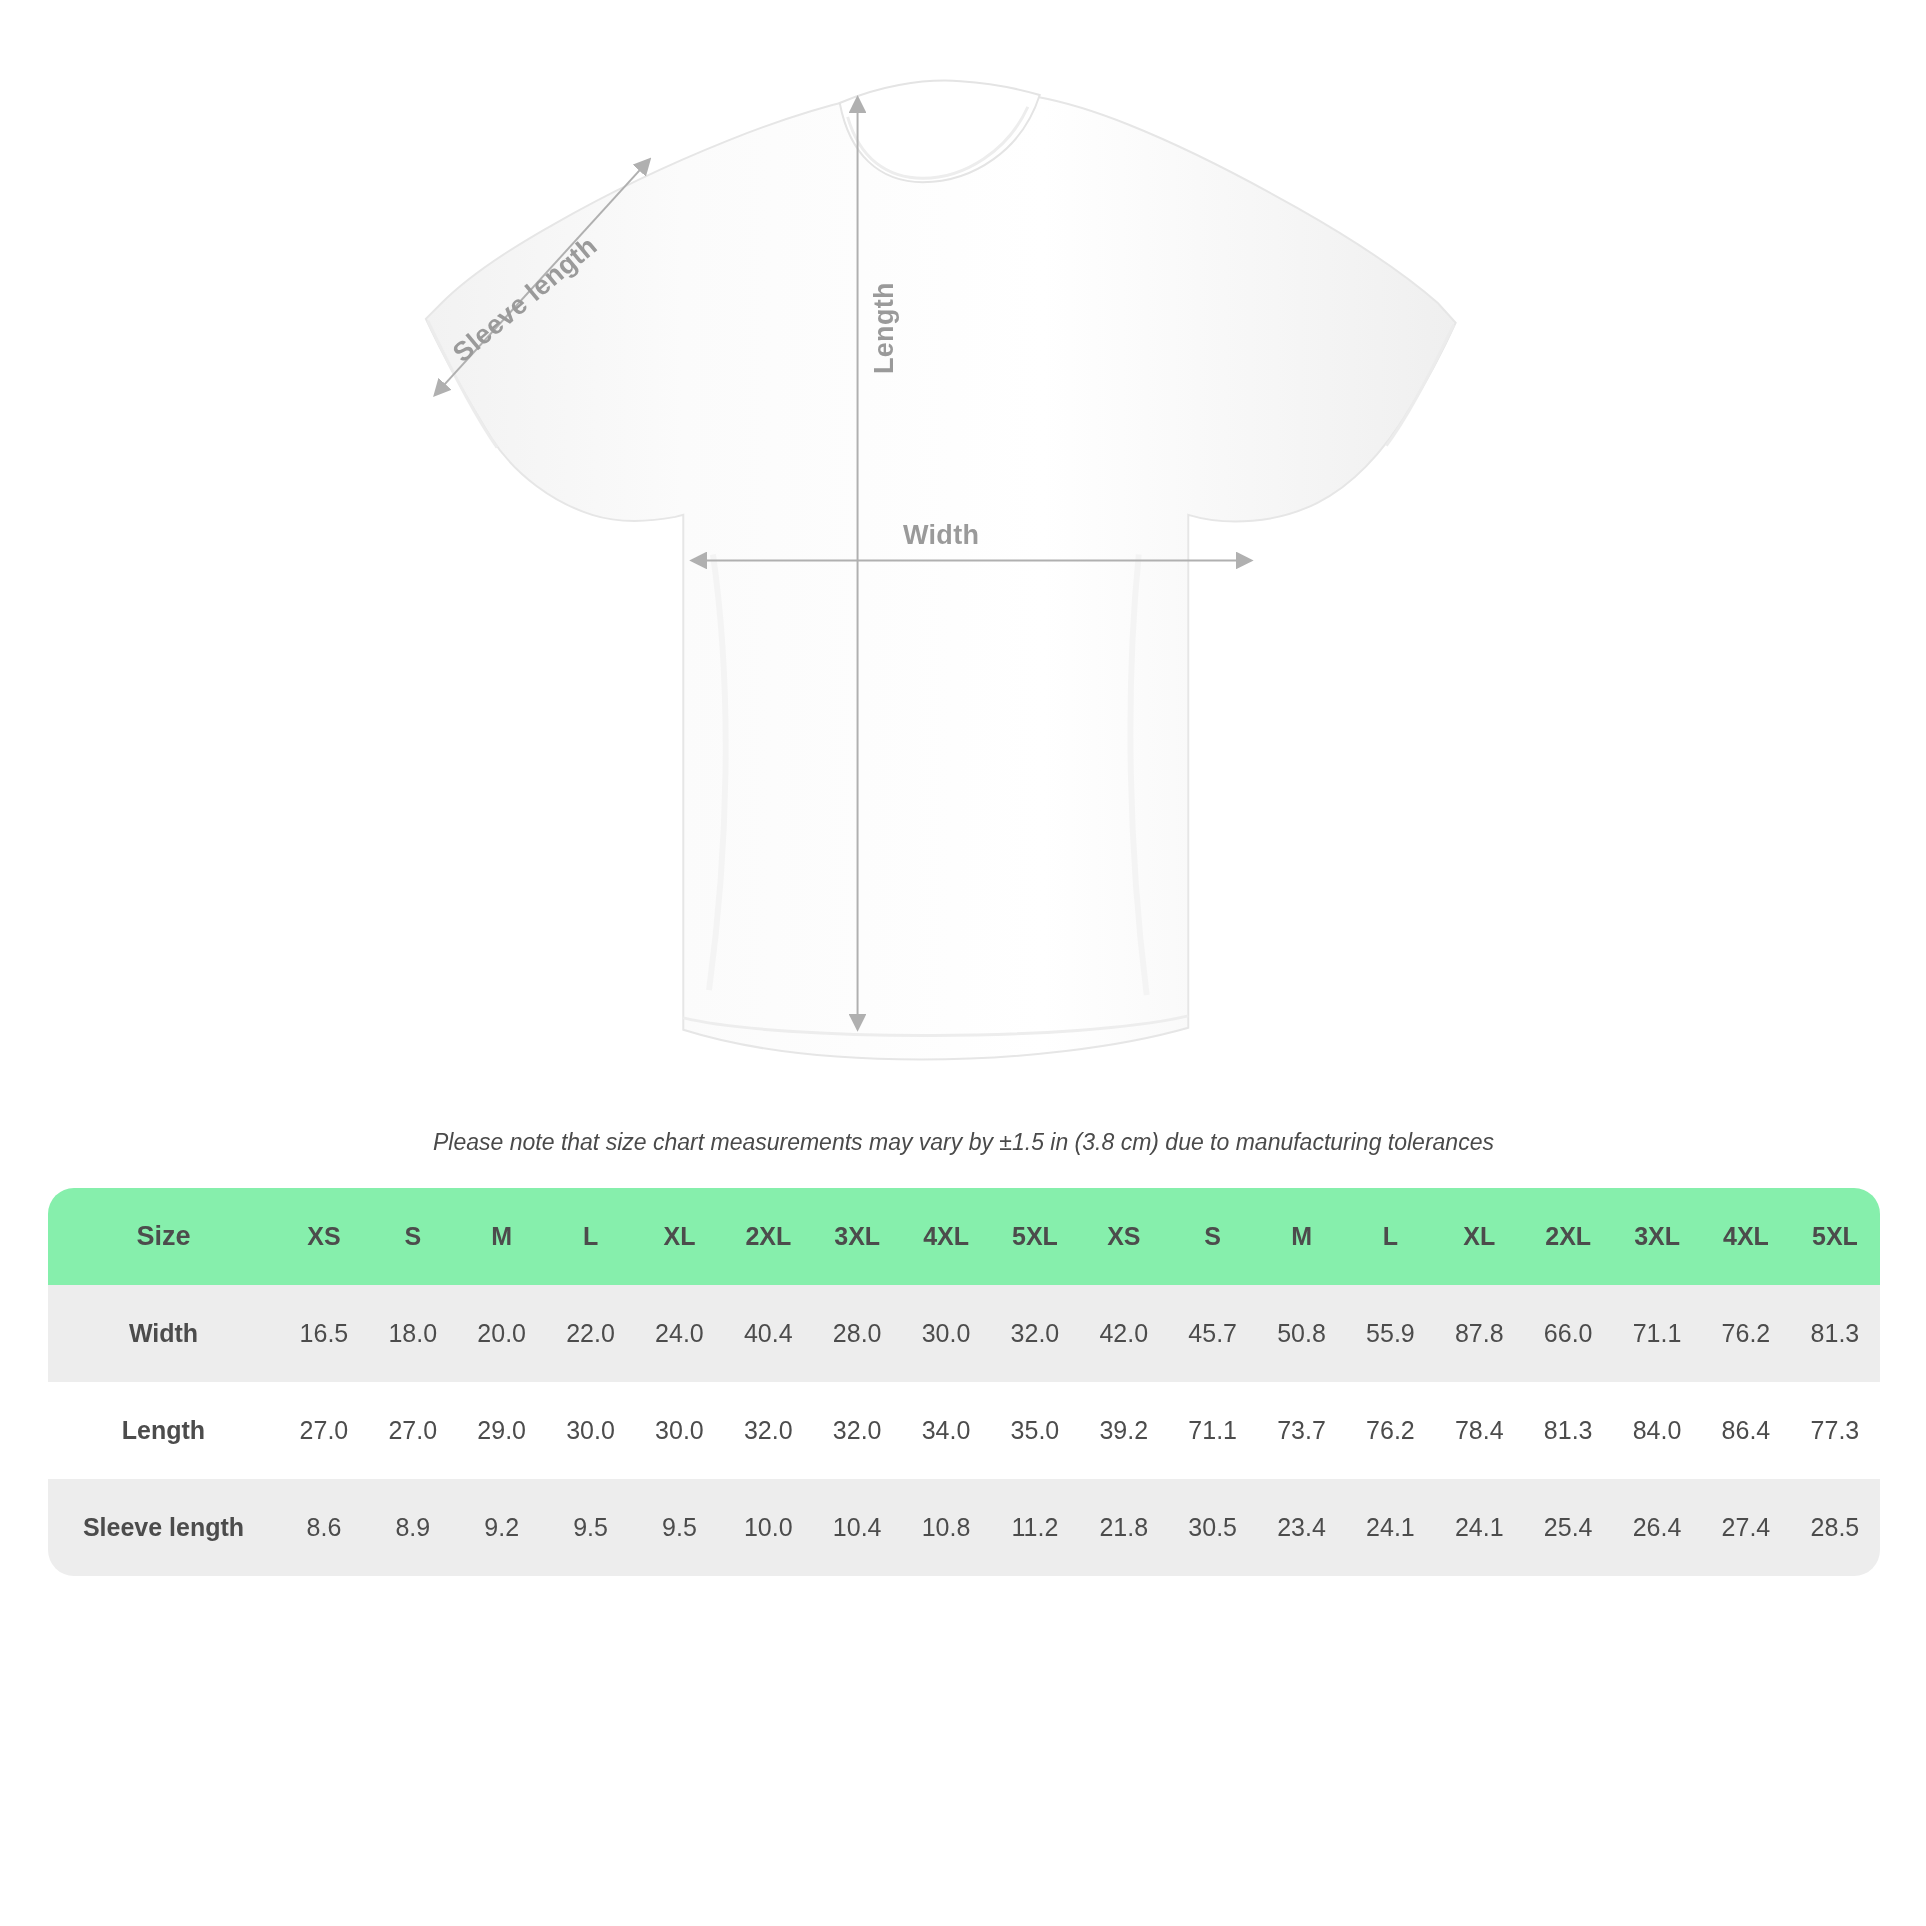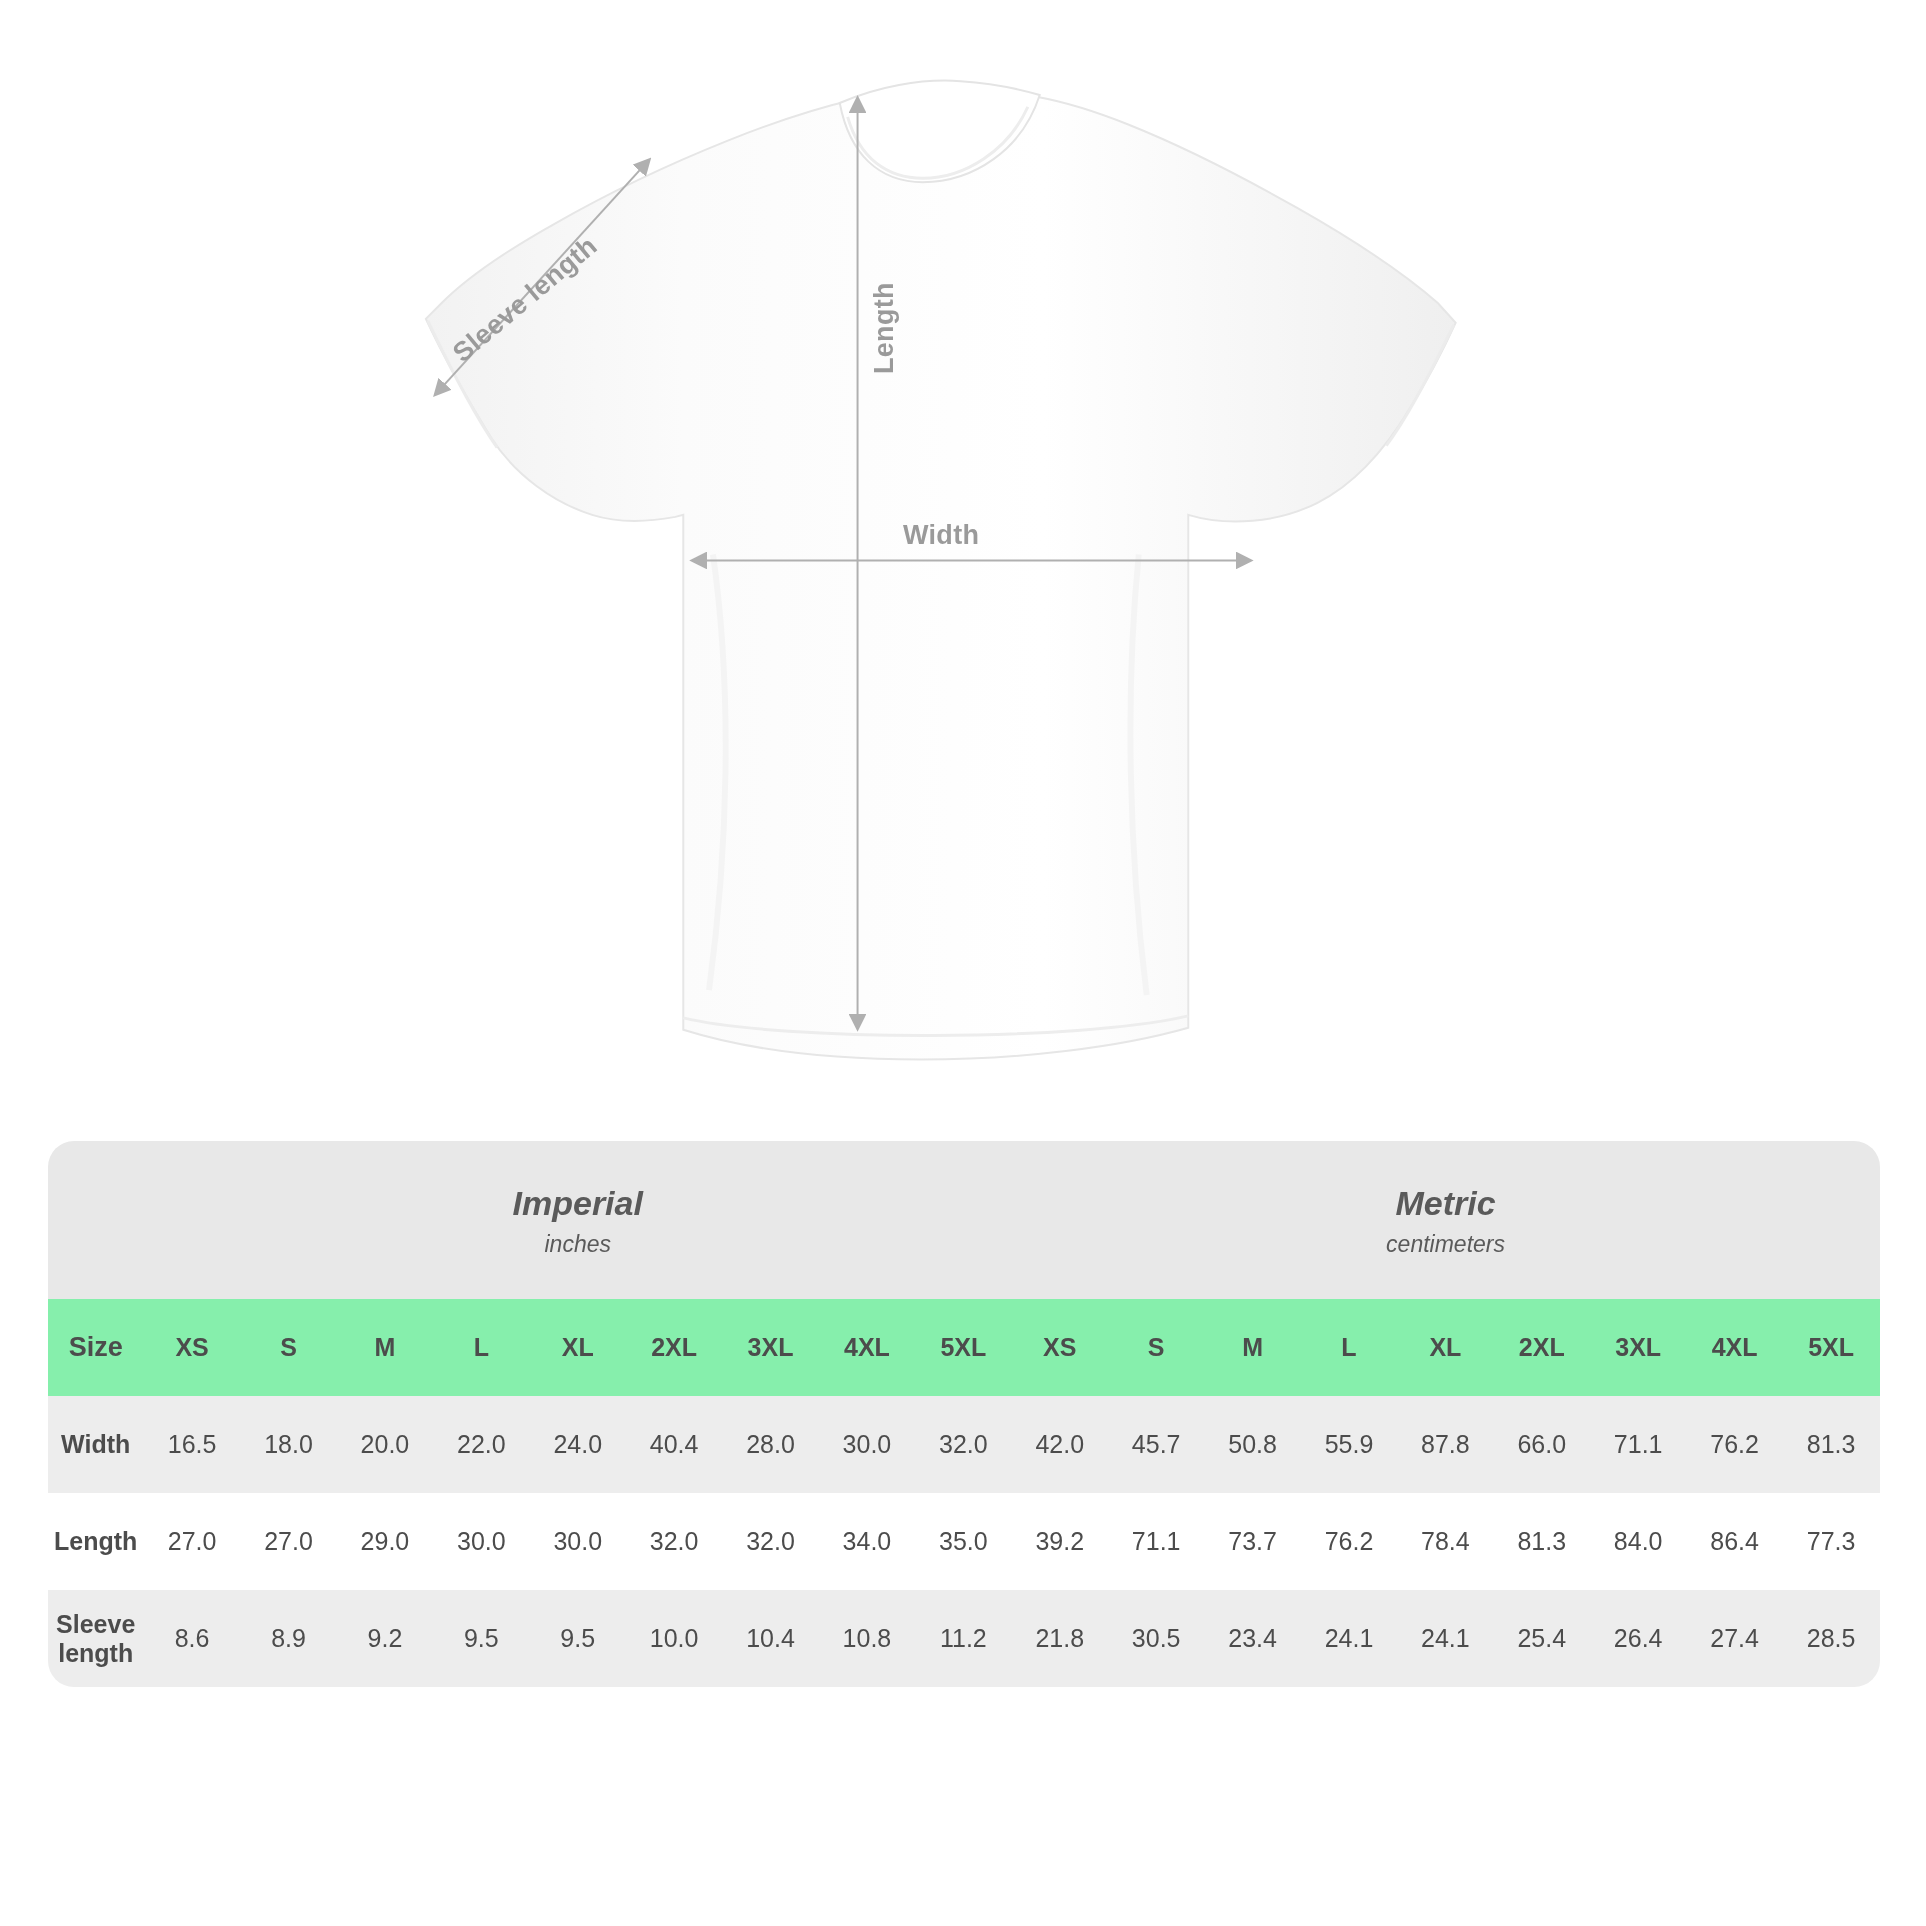--- a/index.html
+++ b/index.html
@@ -203,36 +203,26 @@
         <line x1="655" y1="162" x2="440" y2="398" stroke="#b0b0b0" stroke-width="2" marker-start="url(#arrowStart)" marker-end="url(#arrowEnd)"></line>
       </g>
     </svg>
 
     <div class="dim-label" id="label-width">Width</div>
     <div class="dim-label" id="label-length">Length</div>
     <div class="dim-label" id="label-sleeve">Sleeve length</div>
   </div>
 
   <div class="title-block">
+    <div class="chart-note">Please note that size chart measurements may vary by ±1.5 in (3.8 cm) due to manufacturing tolerances</div>
   </div>
 
   <div class="table-wrap">
     <table class="size-table">
       <tbody id="table-body">
-        <tr class="unit-head">
-          <td></td>
-          <td colspan="9">
-            <div class="unit-title">Imperial</div>
-            <div class="unit-sub">inches</div>
-          </td>
-          <td colspan="9">
-            <div class="unit-title">Metric</div>
-            <div class="unit-sub">centimeters</div>
-          </td>
-        </tr>
       <tr class="hdr-row">
             <td class="rowlabel">Size</td>
             <td>XS</td>
             <td>S</td>
             <td>M</td>
             <td>L</td>
             <td>XL</td>
             <td>2XL</td>
             <td>3XL</td>
             <td>4XL</td>

